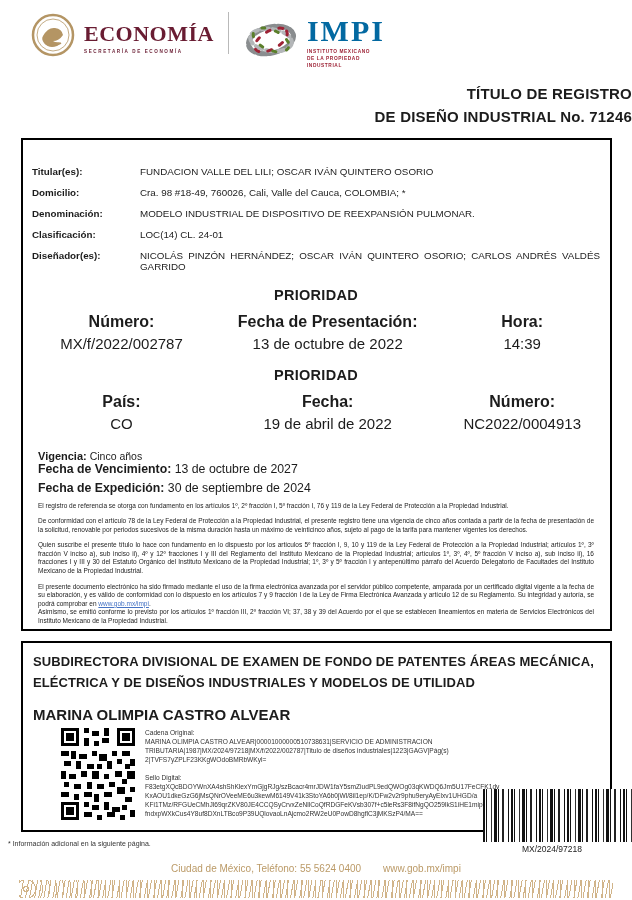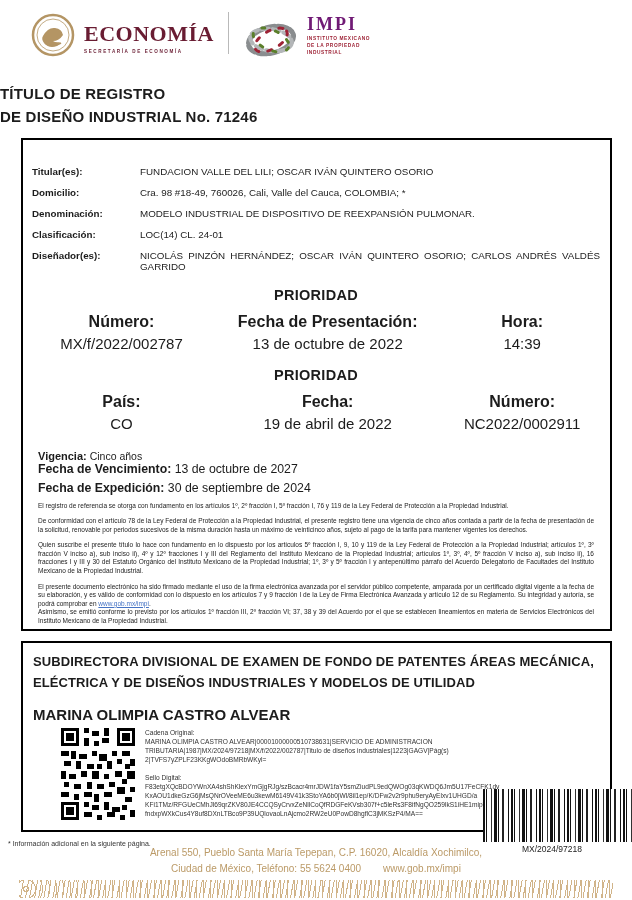--- a/index.html
+++ b/index.html
@@ -8,26 +8,26 @@
          font-family:"Liberation Sans", sans-serif; color:#1c1c1c; background:#fff; overflow:hidden; }
 
   
   .header-row { display:flex; align-items:flex-start; padding:12px 0 0 30px; gap:14px; }
   .econ-logo { display:flex; align-items:center; gap:8px; }
   .econ-text .wordmark { font-family:"Liberation Serif", serif; font-weight:bold;
         font-size:22px; color:#691c32; letter-spacing:.5px; }
   .econ-text .sub { font-size:4.6px; color:#691c32; letter-spacing:1.6px; font-weight:bold; margin-top:2px; }
   .logo-divider { width:1px; height:42px; background:#b9b9b9; }
   .impi-logo { display:flex; align-items:flex-start; gap:8px; padding-top:2px; }
-  .impi-text .wordmark { font-family:"Liberation Serif", serif; font-size:18px;
-        color:#701a75; letter-spacing:2px; font-weight:bold; }
+  .impi-text .wordmark { font-family:"Liberation Serif", serif; font-size:30px;
+        color:#0369a1; letter-spacing:2px; font-weight:bold; }
   .impi-text .sub { font-size:4.8px; color:#9d2235; letter-spacing:.6px; line-height:1.45;
         font-weight:bold; width:70px; margin-top:1px; }
 
-  .doc-title { text-align:left; font-weight:bold; font-size:15px; margin-top:12px; line-height:1.55; letter-spacing:.2px; }
+  .doc-title { text-align:right; font-weight:bold; font-size:15px; margin-top:12px; line-height:1.55; letter-spacing:.2px; }
 
   
   .main-box { margin:9px 20px 0 21px; border:2px solid #000; padding:26px 10px 4px 9px; }
   .info-table { display:grid; grid-template-columns:88px 1fr; row-gap:10px; font-size:9.8px; }
   .info-label { font-weight:bold; }
   .info-value { padding-left:20px; }
   .info-value.justify { text-align:justify; }
 
   .section-title { text-align:center; font-weight:bold; font-size:14.5px; margin:15px 0 10px; letter-spacing:.3px; }
   .three-cols { display:grid; grid-template-columns:1.15fr 1.5fr 1fr; text-align:center; }
@@ -153,21 +153,21 @@
     <div>
       <div class="col-label">País:</div>
       <div class="col-value">CO</div>
     </div>
     <div>
       <div class="col-label">Fecha:</div>
       <div class="col-value">19 de abril de 2022</div>
     </div>
     <div>
       <div class="col-label">Número:</div>
-      <div class="col-value">NC2022/0002911</div>
+      <div class="col-value">NC2022/0004913</div>
     </div>
   </div>
 
   <div class="validity">
     <div class="vig-line">
       <b>Vigencia:</b>
       <span>Cinco años</span>
     </div>
     <div class="big-line">
       <b>Fecha de Vencimiento:</b>
@@ -273,18 +273,17 @@
 </div>
 
 <div class="footnote">* Información adicional en la siguiente página.</div>
 
 <div class="barcode-wrap">
   <div class="barcode"></div>
   <div class="barcode-label">MX/2024/97218</div>
 </div>
 
 <div class="footer">
-  <div>Arenal 550, Pueblo Santa María Tepepan, C.P. 16020, Alcaldía Xochimilco,</div>
   <div>
     <span>Ciudad de México, Teléfono: 55 5624 0400</span><span class="site">www.gob.mx/impi</span>
   </div>
 </div>
 <div class="pattern-strip"></div>
 
 </body></html>

